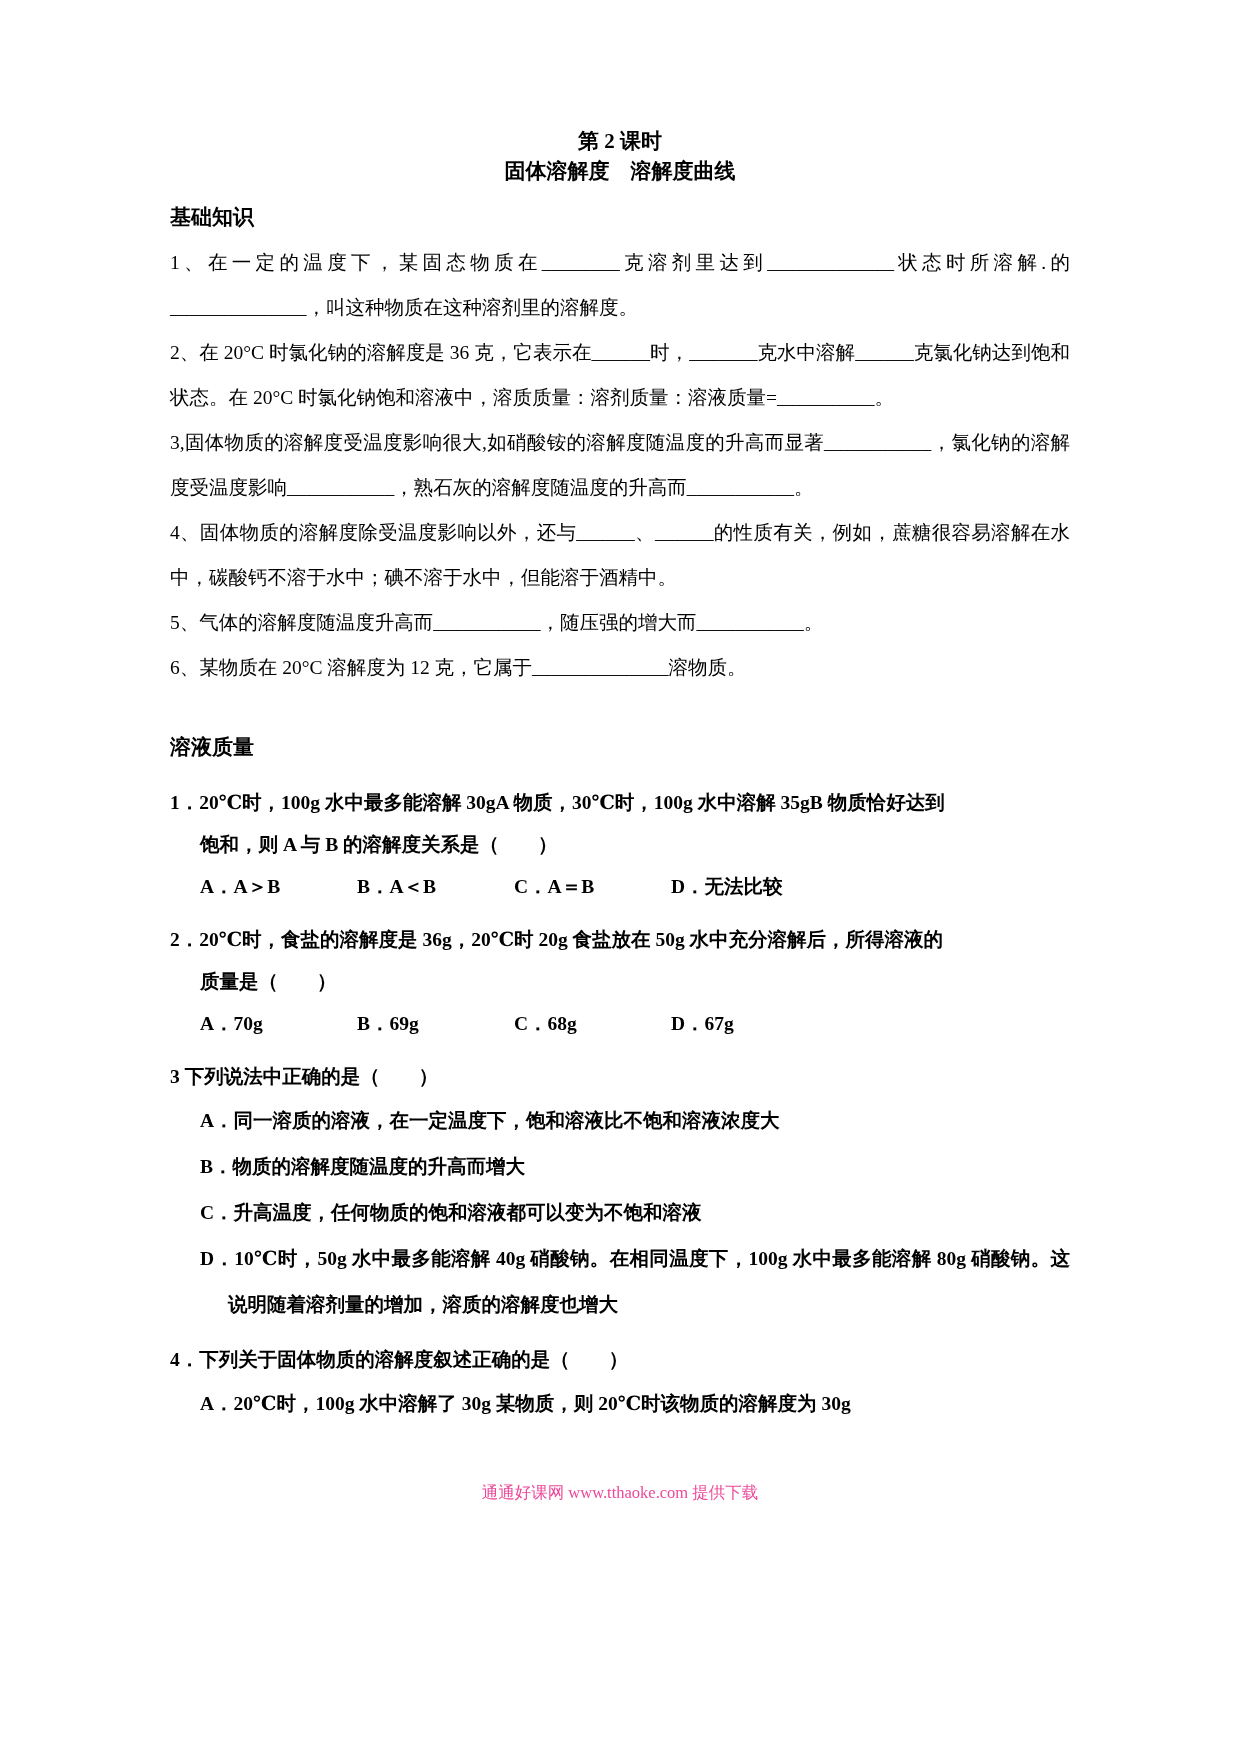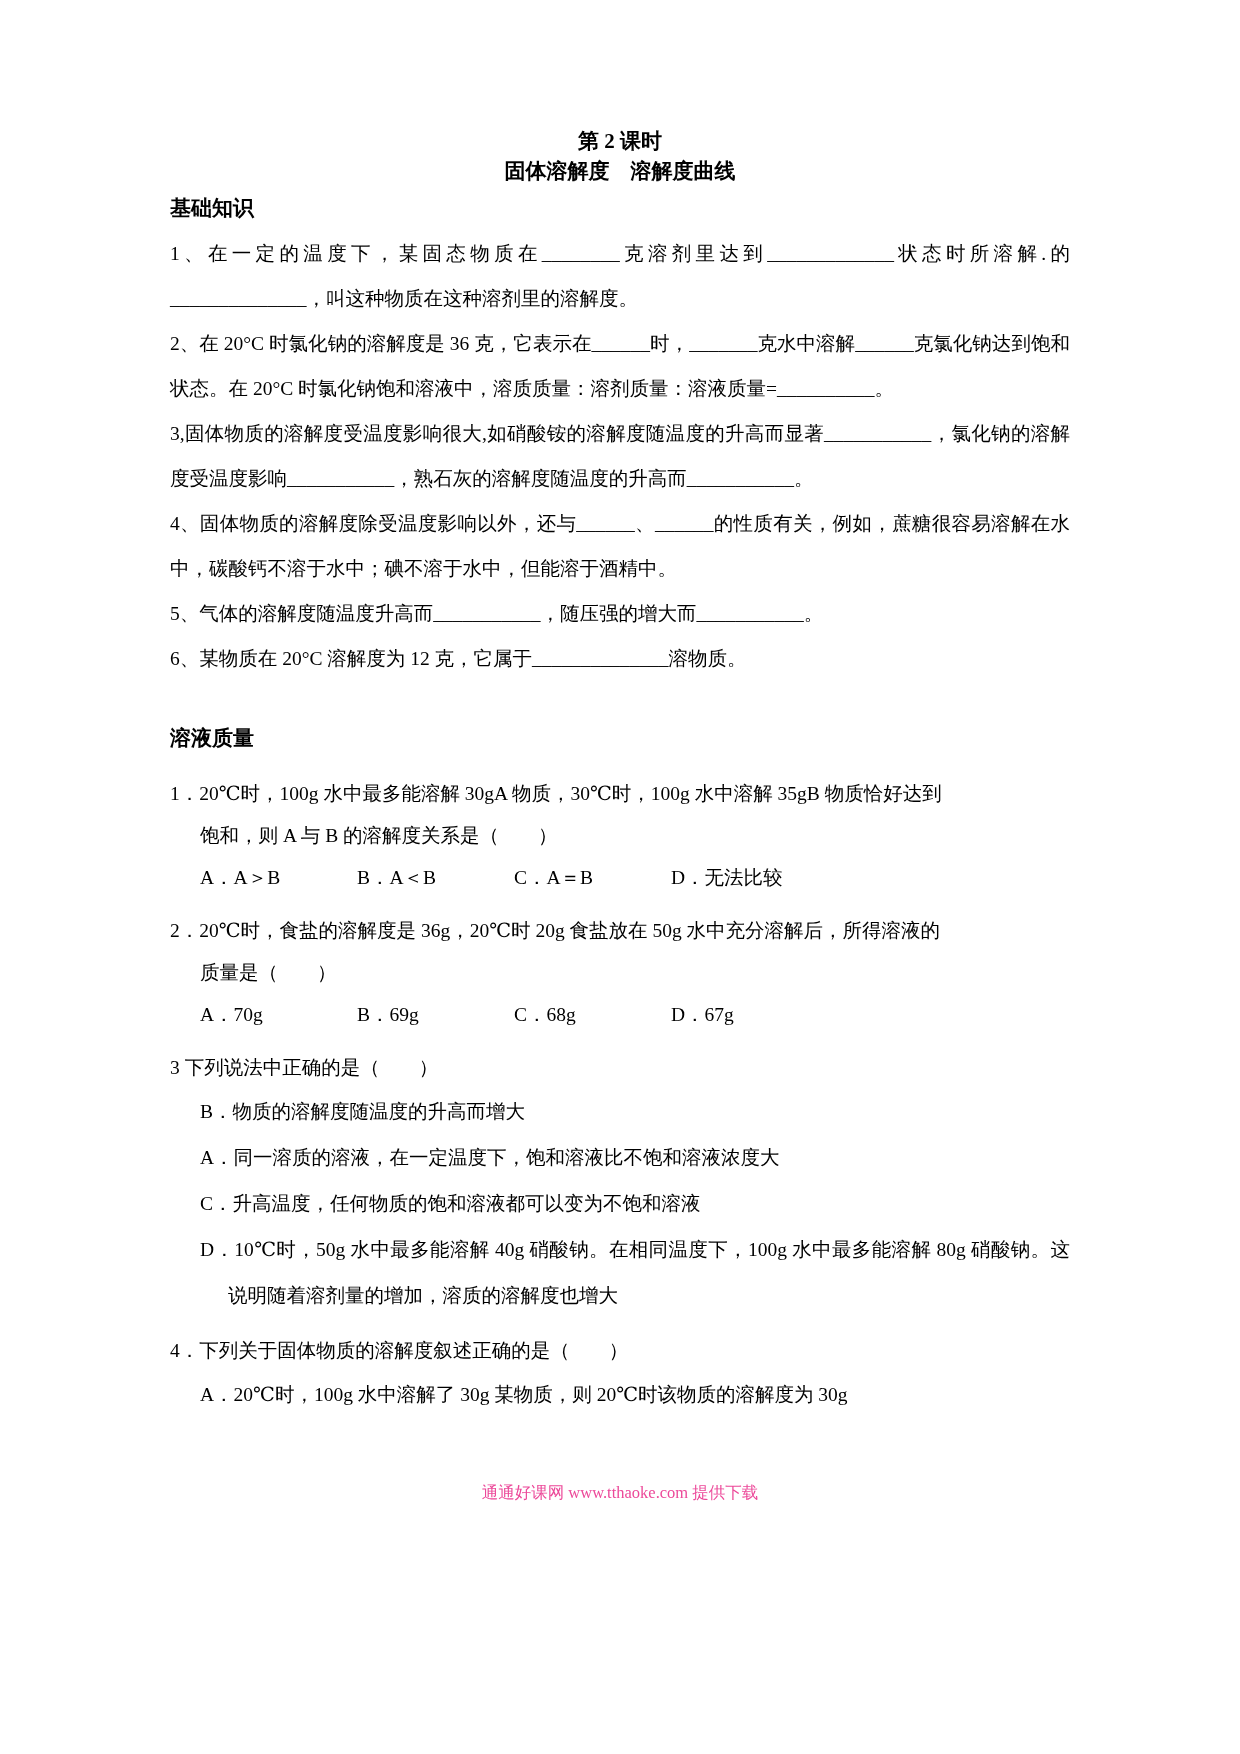--- a/index.html
+++ b/index.html
@@ -22,29 +22,29 @@
     text-align: center;
     font-size: 21px;
     font-weight: bold;
     line-height: 30px;
   }
   .sec-heading {
     font-size: 21px;
     font-weight: bold;
     line-height: 30px;
   }
-  .sec-heading.first { margin-top: 7px; }
+  .sec-heading.first { margin-top: 16px; }
   .sec-heading.second { margin-top: 42px; margin-bottom: 20px; }
   .knowledge { margin-top: 8px; }
   .kitem {
     font-size: 19.5px;
     line-height: 45px;
     text-align: justify;
   }
-  .question { margin-top: 11px; font-weight: normal; }
+  .question { margin-top: 11px; font-weight: bold; }
   .qline {
     font-size: 19.5px;
     line-height: 42px;
     text-align: left;
   }
   .hang { margin-left: 30px; }
   .bracket-line {
     display: flex;
     justify-content: flex-start;
     padding-right: 165px;
@@ -121,22 +121,22 @@
       <span class="opt-inline">A．70g</span><span class="opt-inline">B．69g</span><span class="opt-inline">C．68g</span><span class="opt-inline">D．67g</span>
     </div>
   </div>
 
   <div class="question">
     <div class="qline bracket-line">
       <span>3 下列说法中正确的是</span>
       <span class="bracket">（　　）</span>
     </div>
     <div class="opts-stack hang">
+      <div class="opt-stacked">A．同一溶质的溶液，在一定温度下，饱和溶液比不饱和溶液浓度大</div>
       <div class="opt-stacked">B．物质的溶解度随温度的升高而增大</div>
-      <div class="opt-stacked">A．同一溶质的溶液，在一定温度下，饱和溶液比不饱和溶液浓度大</div>
       <div class="opt-stacked">C．升高温度，任何物质的饱和溶液都可以变为不饱和溶液</div>
       <div class="opt-stacked">D．10℃时，50g 水中最多能溶解 40g 硝酸钠。在相同温度下，100g 水中最多能溶解 80g 硝酸钠。这说明随着溶剂量的增加，溶质的溶解度也增大</div>
     </div>
   </div>
 
   <div class="question">
     <div class="qline bracket-line">
       <span>4．下列关于固体物质的溶解度叙述正确的是</span>
       <span class="bracket">（　　）</span>
     </div>

